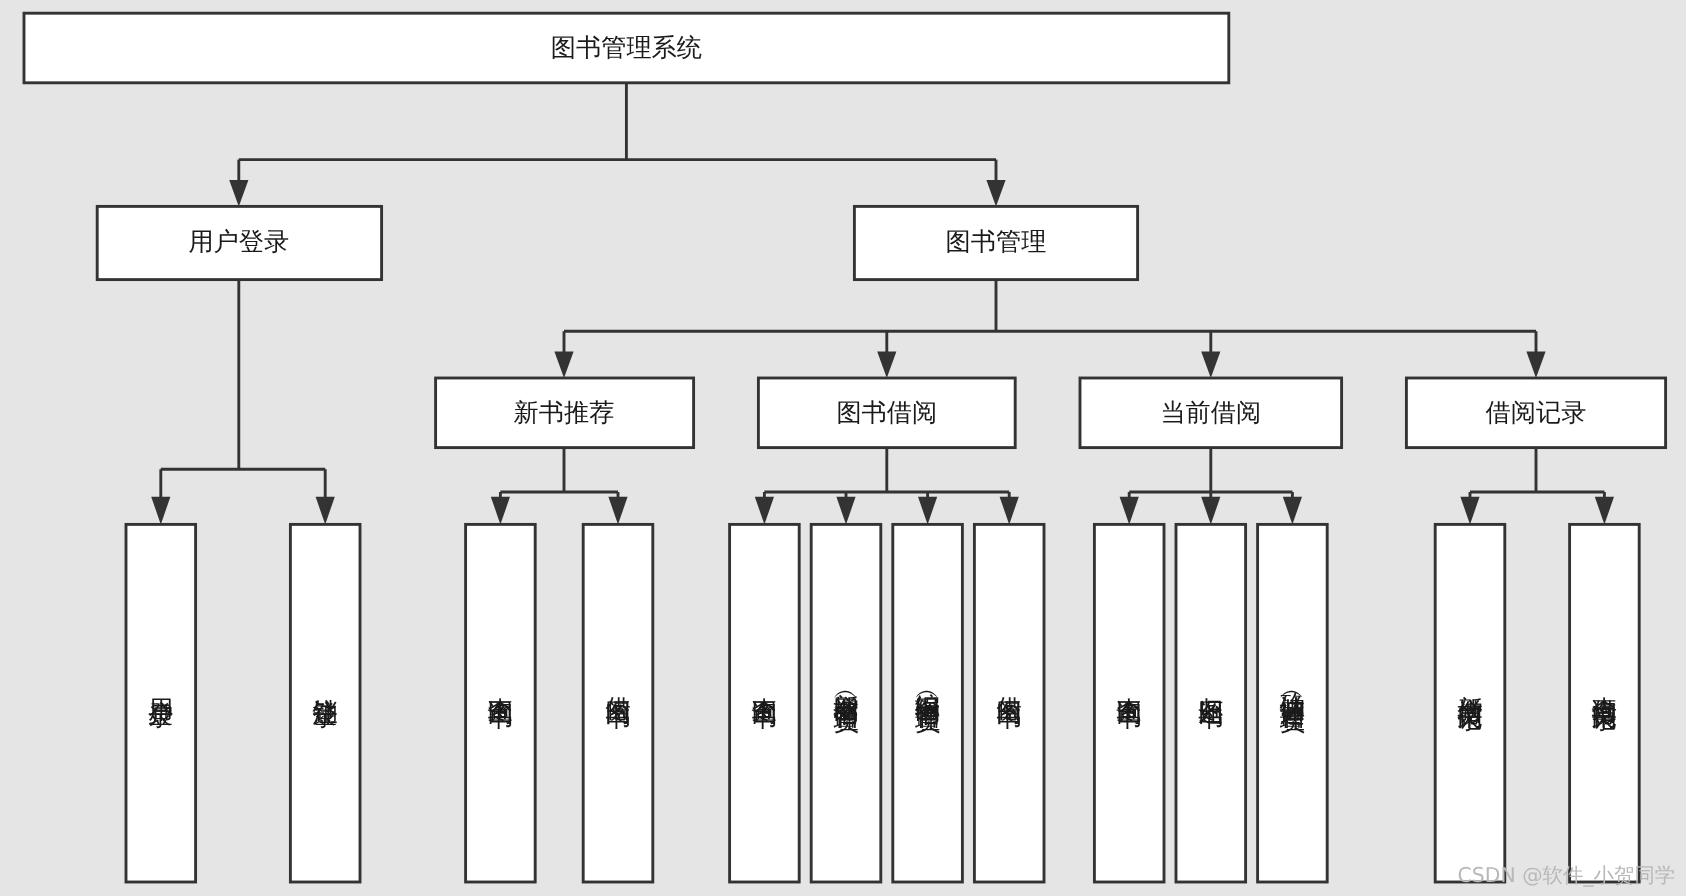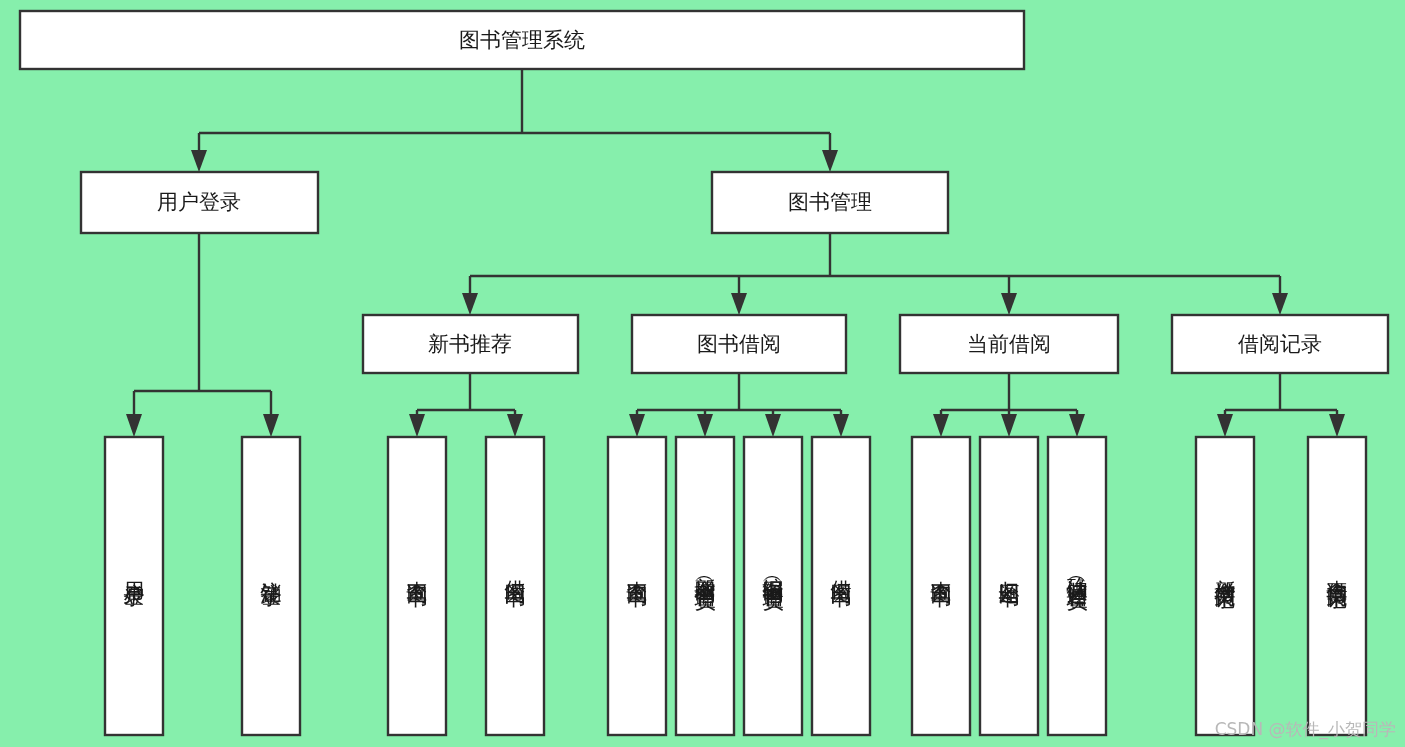--- a/index.html
+++ b/index.html
@@ -8,21 +8,21 @@
     padding: 0;
     background: #ffffff;
   }
   body {
     font-family: "DejaVu Sans", "Liberation Sans", sans-serif;
   }
   #diagram-root {
     position: relative;
     width: 1405px;
     height: 747px;
-    background: #86efac;
+    background: #e5e5e5;
     overflow: hidden;
     text-decoration: underline;
   }
   svg#tree-svg {
     position: absolute;
     left: 0;
     top: 0;
     width: 1405px;
     height: 747px;
     display: block;

